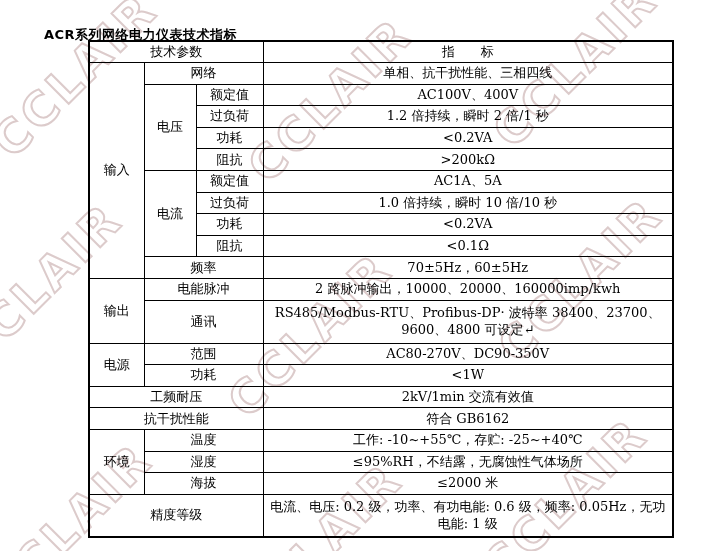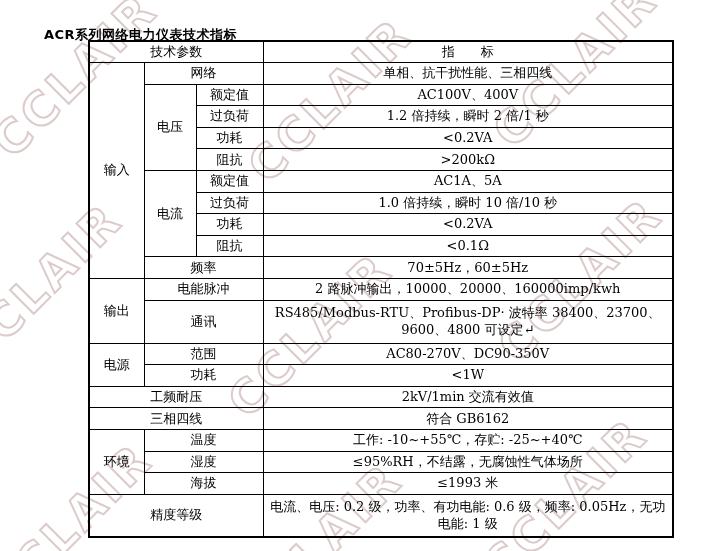--- a/index.html
+++ b/index.html
@@ -126,35 +126,35 @@
       </tr>
       <tr>
         <td colspan="2">功耗</td>
         <td>&lt;1W</td>
       </tr>
       <tr>
         <td colspan="3">工频耐压</td>
         <td>2kV/1min 交流有效值</td>
       </tr>
       <tr>
-        <td colspan="3">三相四线</td>
+        <td colspan="3">抗干扰性能</td>
         <td>符合 GB6162</td>
       </tr>
       <tr>
         <td rowspan="3">环境</td>
         <td colspan="2">温度</td>
         <td>工作: -10~+55℃，存贮: -25~+40℃</td>
       </tr>
       <tr>
         <td colspan="2">湿度</td>
         <td>≤95%RH，不结露，无腐蚀性气体场所</td>
       </tr>
       <tr>
         <td colspan="2">海拔</td>
-        <td>≤1993 米</td>
+        <td>≤2000 米</td>
       </tr>
       <tr class="tall">
         <td colspan="3">精度等级</td>
         <td>电流、电压: 0.2 级，功率、有功电能: 0.6 级，频率: 0.05Hz，无功电能: 1 级</td>
       </tr>
     </tbody>
   </table>
 
 </div>
 

